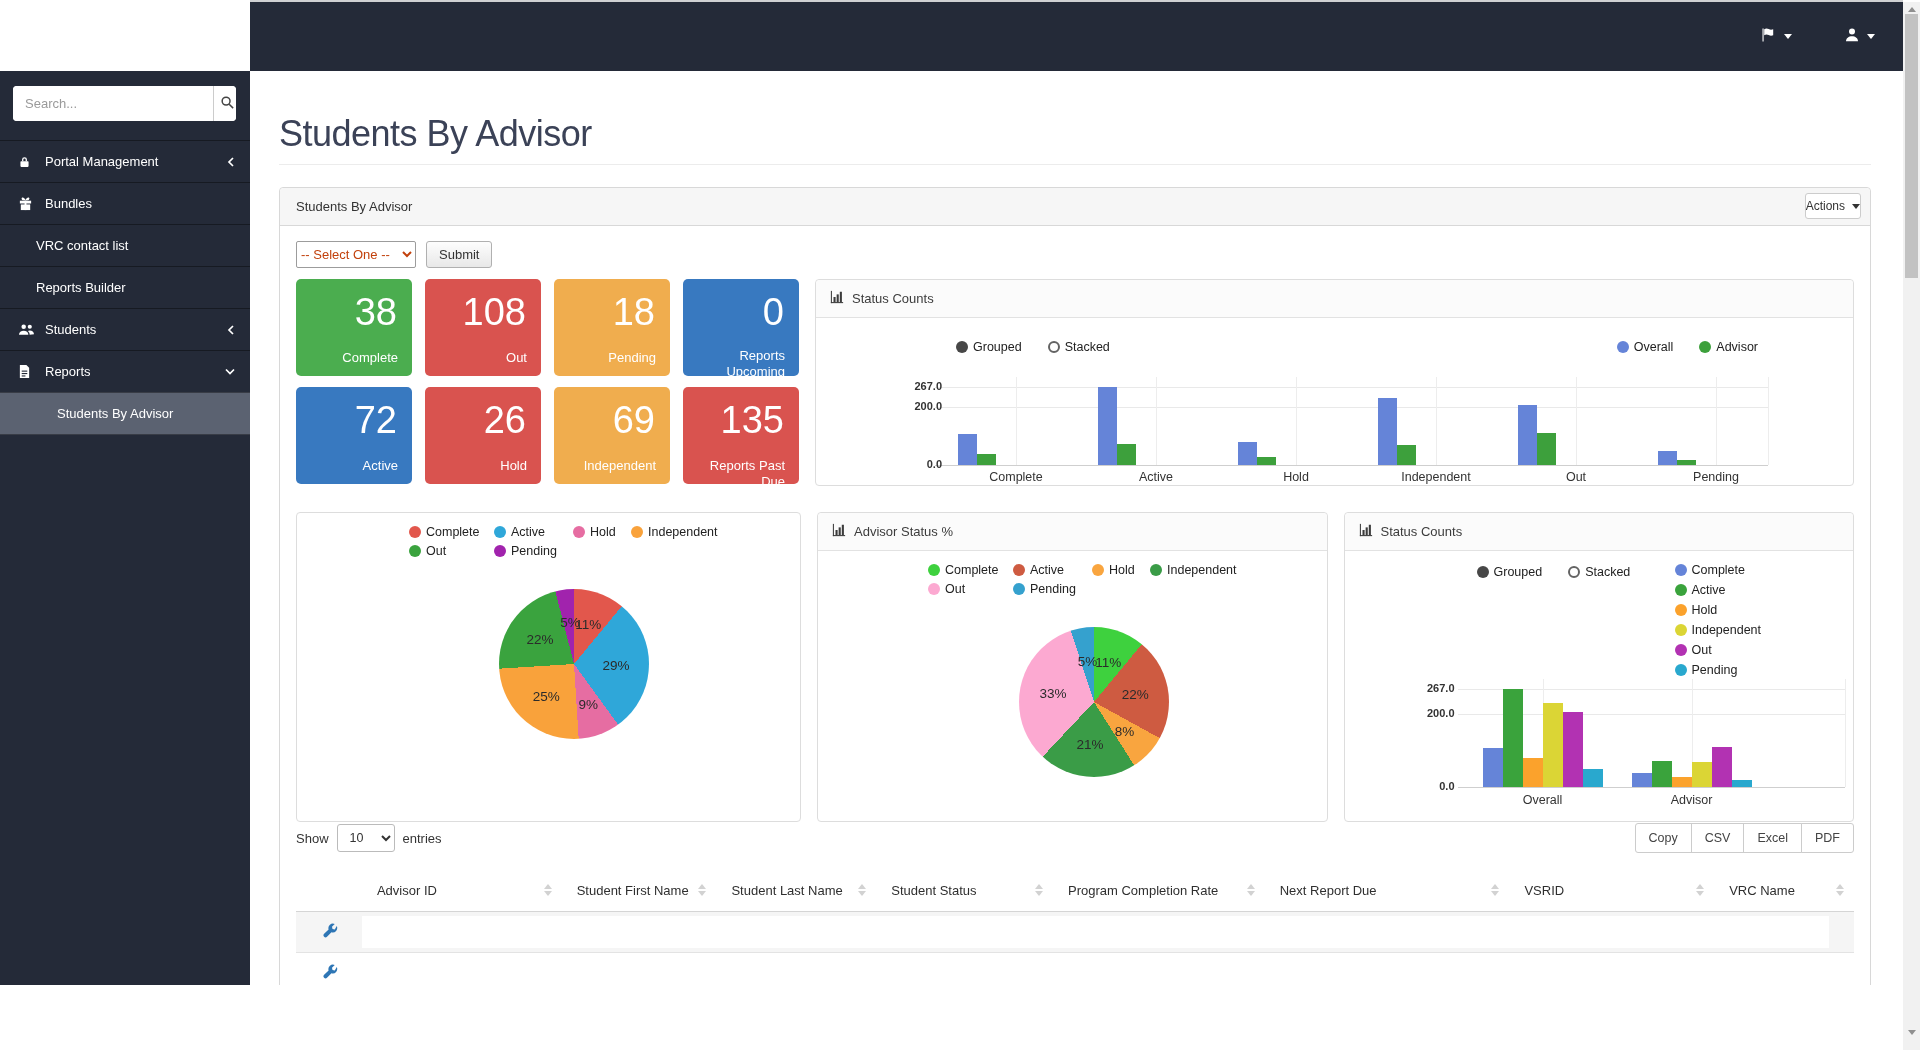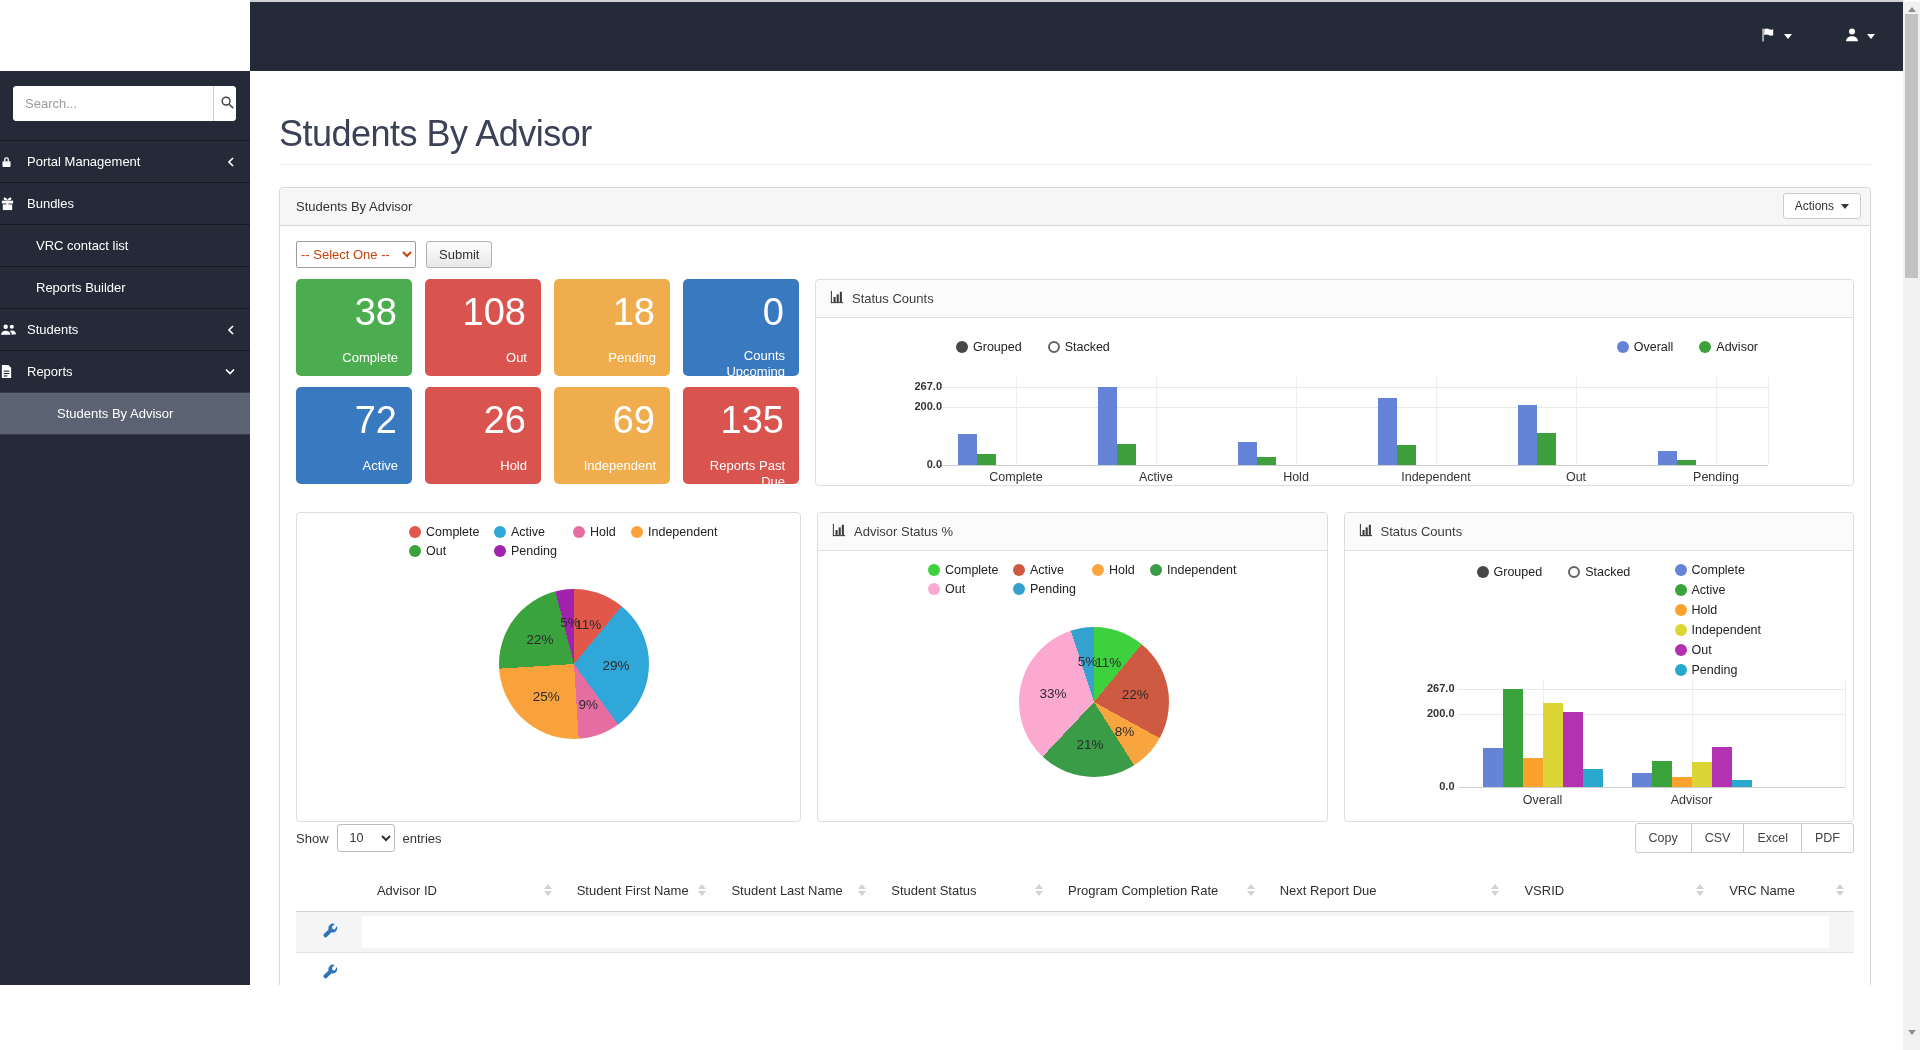--- a/index.html
+++ b/index.html
@@ -12,41 +12,41 @@
   .nav-item{display:flex;align-items:center;gap:7px;cursor:pointer;}
   .caret-w{width:0;height:0;border-left:4px solid transparent;border-right:4px solid transparent;border-top:5px solid #fff;}
   
   .sidebar{position:absolute;left:0;top:0;width:250px;height:985px;background:#242a38;}
   .logo-area{height:71px;background:#fff;}
   .search-wrap{position:absolute;left:13px;top:86px;width:223px;height:35px;background:#fff;border-radius:4px;display:flex;overflow:hidden;}
   .search-input{flex:1;border:0;outline:none;padding:0 12px;font-size:13px;color:#333;font-family:"Liberation Sans",sans-serif;}
   .search-input::placeholder{color:#9a9a9a;}
   .search-btn{width:43px;border:0;border-left:1px solid #ccc;background:#fff;display:flex;align-items:center;justify-content:center;cursor:pointer;}
   .menu{position:absolute;top:140px;left:0;right:0;}
-  .menu-item{height:41px;display:flex;align-items:center;color:#fff;font-size:13px;border-top:1px solid rgba(0,0,0,.38);position:relative;cursor:pointer;}
+  .menu-item{height:41px;display:flex;align-items:center;color:#fff;font-size:13px;border-top:1px solid rgba(0,0,0,.38);padding-left:18px;position:relative;cursor:pointer;}
   .menu-item:last-child{border-bottom:1px solid rgba(0,0,0,.38);}
   .menu-item.lvl1{padding-left:36px;}
   .menu-item.lvl2{padding-left:57px;}
   .menu-item.active{background:#5b6271;}
   .mi-icon{width:18px;margin-right:9px;display:inline-flex;}
   .chev{position:absolute;right:14px;top:50%;transform:translateY(-50%);display:inline-flex;}
   
   .scrollbar{position:absolute;right:0;top:2px;width:17px;height:1048px;background:#f1f1f1;}
   .sb-thumb{position:absolute;left:2px;top:12px;width:13px;height:264px;background:#c2c2c2;}
   .sb-arr{position:absolute;left:0;width:17px;display:flex;justify-content:center;}
   .tri-up{width:0;height:0;border-left:4px solid transparent;border-right:4px solid transparent;border-bottom:5px solid #8f8f8f;}
   .tri-down{width:0;height:0;border-left:4px solid transparent;border-right:4px solid transparent;border-top:5px solid #8f8f8f;}
   
   .main{position:absolute;left:250px;top:71px;width:1653px;height:914px;background:#fff;overflow:hidden;}
   .content{padding:0 32px 0 29px;}
   h1.page-title{font-size:36px;font-weight:300;color:#3b4257;margin:42px 0 0 0;line-height:42px;letter-spacing:-.5px;}
   hr.rule{border:0;border-top:1px solid #ececec;margin:9px 0 22px 0;}
   .panel{border:1px solid #d8d8d8;border-radius:4px;}
   .panel-hd{height:37px;background:#f6f6f6;border-bottom:1px solid #d8d8d8;border-radius:4px 4px 0 0;display:flex;align-items:center;padding:0 16px;font-size:13px;color:#333;position:relative;}
-  .actions-btn{position:absolute;right:9px;top:5px;height:26px;background:#fff;border:1px solid #ccc;border-radius:3px;font-size:12px;color:#333;display:flex;align-items:center;gap:7px;padding:0 11px;cursor:pointer;font-family:"Liberation Sans",sans-serif;}
+  .actions-btn{position:absolute;right:9px;top:5px;height:26px;background:#fff;border:1px solid #ccc;border-radius:3px;font-size:12px;color:#333;display:flex;align-items:center;gap:7px;padding:0 0;cursor:pointer;font-family:"Liberation Sans",sans-serif;}
   .caret-d{width:0;height:0;border-left:4px solid transparent;border-right:4px solid transparent;border-top:5px solid #333;}
   .panel-bd{padding:15px 16px 40px 16px;}
   .filter-row{display:flex;gap:10px;margin-bottom:11px;align-items:center;}
   select.sel-one{height:27px;width:120px;font-size:13px;border:1px solid #9c9c9c;background:#fff;border-radius:2px;color:#c2410c;font-family:"Liberation Sans",sans-serif;}
   button.submit-btn{height:27px;padding:0 12px;font-size:13px;background:linear-gradient(#fdfdfd,#e8e8e8);border:1px solid #b0b0b0;border-radius:3px;color:#333;cursor:pointer;font-family:"Liberation Sans",sans-serif;}
   
   .dash1{display:flex;gap:16px;align-items:flex-start;}
   .tiles{display:grid;grid-template-columns:repeat(4,116px);grid-auto-rows:97px;gap:11px 13px;width:503px;flex:none;}
   .tile{border-radius:5px;color:#fff;position:relative;overflow:hidden;cursor:default;}
   .tile-num{text-align:right;padding:13px 15px 0 0;font-size:38px;line-height:40px;font-weight:300;}
@@ -235,21 +235,21 @@
                 <div class="tile" style="background: rgb(217, 83, 79);">
                   <div class="tile-num">108</div>
                   <div class="tile-label">Out</div>
                 </div>
                 <div class="tile" style="background: rgb(240, 173, 78);">
                   <div class="tile-num">18</div>
                   <div class="tile-label">Pending</div>
                 </div>
                 <div class="tile" style="background: rgb(56, 121, 192);">
                   <div class="tile-num">0</div>
-                  <div class="tile-label">Counts Upcoming</div>
+                  <div class="tile-label">Reports Upcoming</div>
                 </div>
                 <div class="tile" style="background: rgb(56, 121, 192);">
                   <div class="tile-num">72</div>
                   <div class="tile-label">Active</div>
                 </div>
                 <div class="tile" style="background: rgb(217, 83, 79);">
                   <div class="tile-num">26</div>
                   <div class="tile-label">Hold</div>
                 </div>
                 <div class="tile" style="background: rgb(240, 173, 78);">

